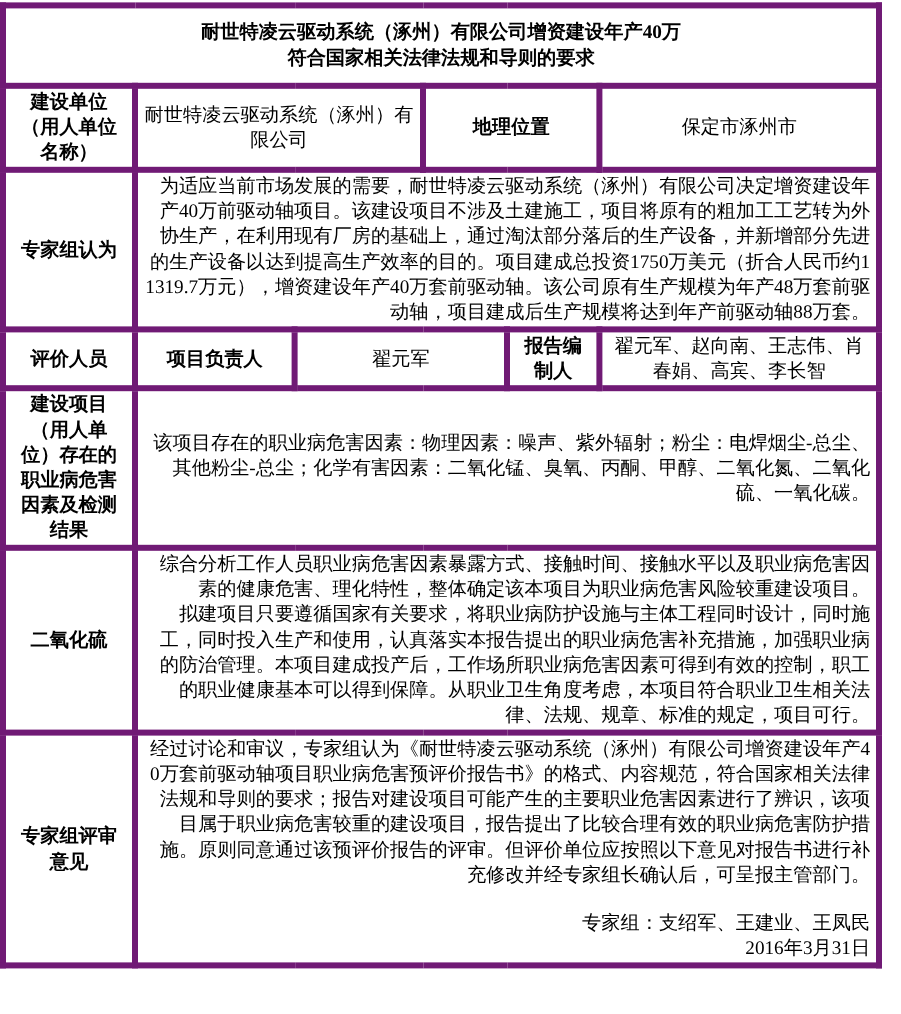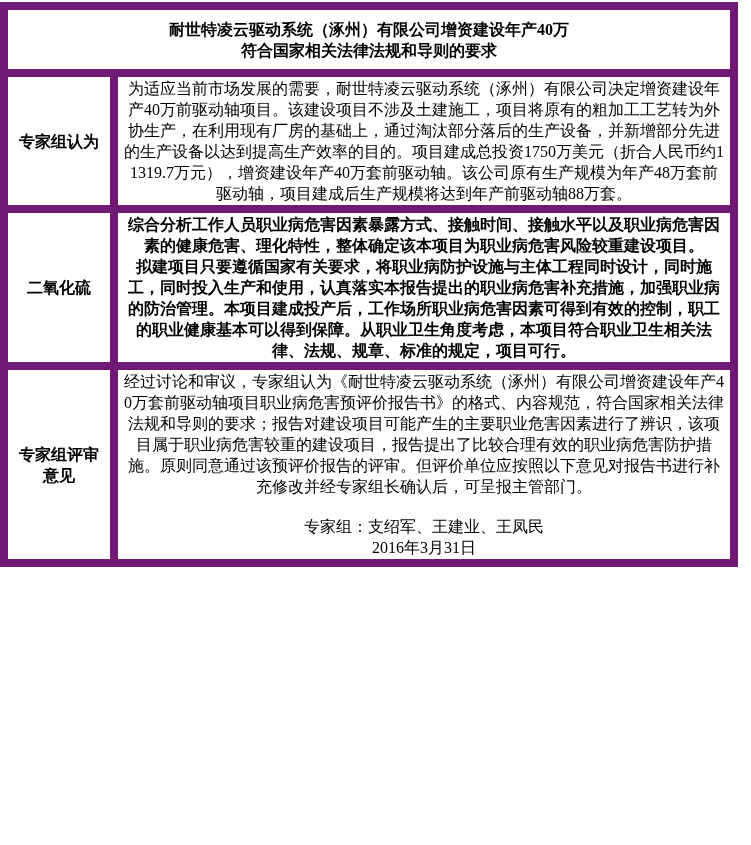--- a/index.html
+++ b/index.html
@@ -15,44 +15,44 @@
     font-family: "Liberation Serif", serif;
     color: #000000;
   }
   table.report {
     border-collapse: collapse;
     table-layout: fixed;
     width: 730px;
     margin: 2px 0 0 0;
   }
   table.report td {
-    border: 8px solid #701a75;
+    border: 5px solid #701a75;
     font-size: 16px;
     line-height: 21px;
     padding: 1px 5px;
     vertical-align: middle;
     overflow: hidden;
     word-break: break-all;
   }
   td.title-cell {
     font-size: 28px;
     font-weight: bold;
     text-align: center;
     line-height: 33px;
     padding: 2px 0;
   }
   td.label {
     font-weight: bold;
     text-align: center;
     padding: 1px 2px;
   }
   td.center { text-align: center; }
-  td.left   { text-align: center; margin-top: 29px; }
+  td.left   { text-align: right; margin-top: 29px; }
   td.top    { vertical-align: top; }
-  td.conclusion-cell { line-height: 20px; font-weight: bold; }
+  td.conclusion-cell { line-height: 20px; }
   td.expert-cell     { line-height: 19px; }
   .blank-line { height: 19px; }
 </style>
 </head>
 <body>
 
 <div class="page">
   <table class="report">
     <colgroup>
       <col style="width:110px">
@@ -64,29 +64,46 @@
     </colgroup>
 
     <tbody>
         <tr style="height:67px">
       <td class="title-cell" colspan="6">
         <div>耐世特凌云驱动系统（涿州）有限公司增资建设年产40万</div>
         <div>符合国家相关法律法规和导则的要求</div>
       </td>
     </tr>
 
+    <tr style="height:49px">
+      <td class="label">建设单位（用人单位名称）</td>
+      <td class="center" colspan="2">耐世特凌云驱动系统（涿州）有限公司</td>
+      <td class="label" colspan="2">地理位置</td>
+      <td class="center">保定市涿州市</td>
+    </tr>
 
 
     <tr style="height:129px">
       <td class="label">专家组认为</td>
       <td class="left" colspan="5">为适应当前市场发展的需要，耐世特凌云驱动系统（涿州）有限公司决定增资建设年产40万前驱动轴项目。该建设项目不涉及土建施工，项目将原有的粗加工工艺转为外协生产，在利用现有厂房的基础上，通过淘汰部分落后的生产设备，并新增部分先进的生产设备以达到提高生产效率的目的。项目建成总投资1750万美元（折合人民币约11319.7万元），增资建设年产40万套前驱动轴。该公司原有生产规模为年产48万套前驱动轴，项目建成后生产规模将达到年产前驱动轴88万套。</td>
     </tr>
 
+    <tr style="height:47px">
+      <td class="label">评价人员</td>
+      <td class="label">项目负责人</td>
+      <td class="center" colspan="2">翟元军</td>
+      <td class="label">报告编制人</td>
+      <td class="center">翟元军、赵向南、王志伟、肖春娟、高宾、李长智</td>
+    </tr>
 
 
+    <tr style="height:123px">
+      <td class="label">建设项目（用人单位）存在的职业病危害因素及检测结果</td>
+      <td class="left" colspan="5">该项目存在的职业病危害因素：物理因素：噪声、紫外辐射；粉尘：电焊烟尘-总尘、其他粉尘-总尘；化学有害因素：二氧化锰、臭氧、丙酮、甲醇、二氧化氮、二氧化硫、一氧化碳。</td>
+    </tr>
 
     <tr style="height:145px">
       <td class="label">二氧化硫</td>
       <td class="left conclusion-cell" colspan="5">
         <div>综合分析工作人员职业病危害因素暴露方式、接触时间、接触水平以及职业病危害因素的健康危害、理化特性，整体确定该本项目为职业病危害风险较重建设项目。</div>
         <div>拟建项目只要遵循国家有关要求，将职业病防护设施与主体工程同时设计，同时施工，同时投入生产和使用，认真落实本报告提出的职业病危害补充措施，加强职业病的防治管理。本项目建成投产后，工作场所职业病危害因素可得到有效的控制，职工的职业健康基本可以得到保障。从职业卫生角度考虑，本项目符合职业卫生相关法律、法规、规章、标准的规定，项目可行。</div>
       </td>
     </tr>
 
     <tr style="height:172px">

